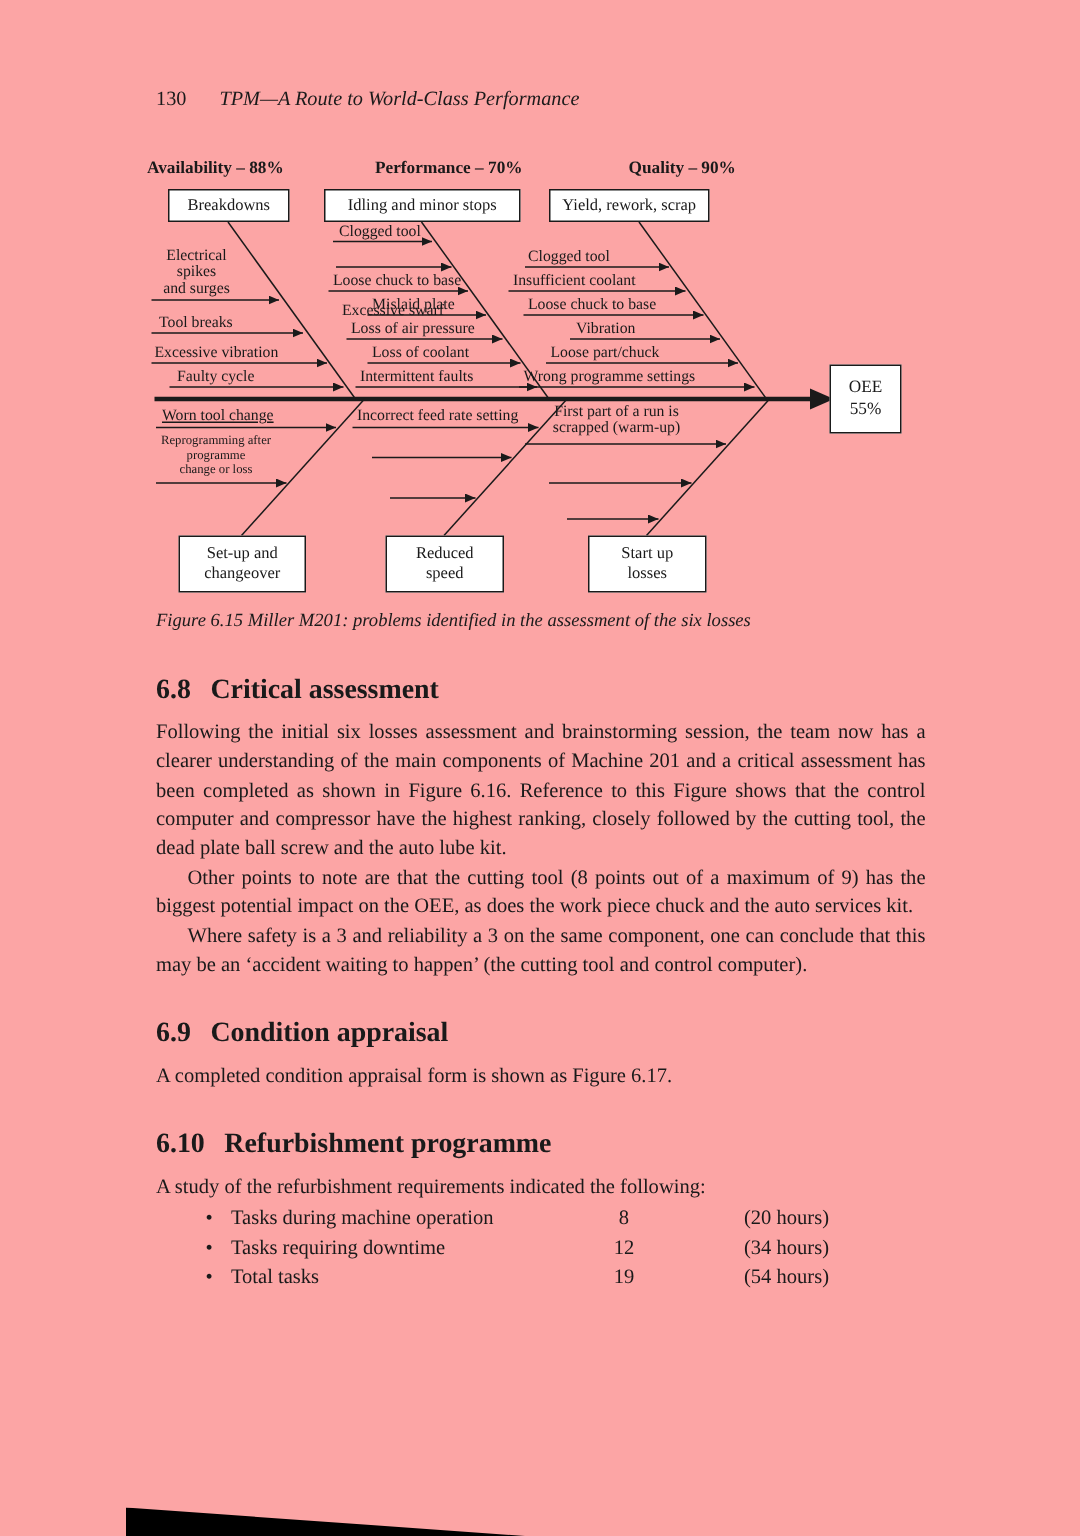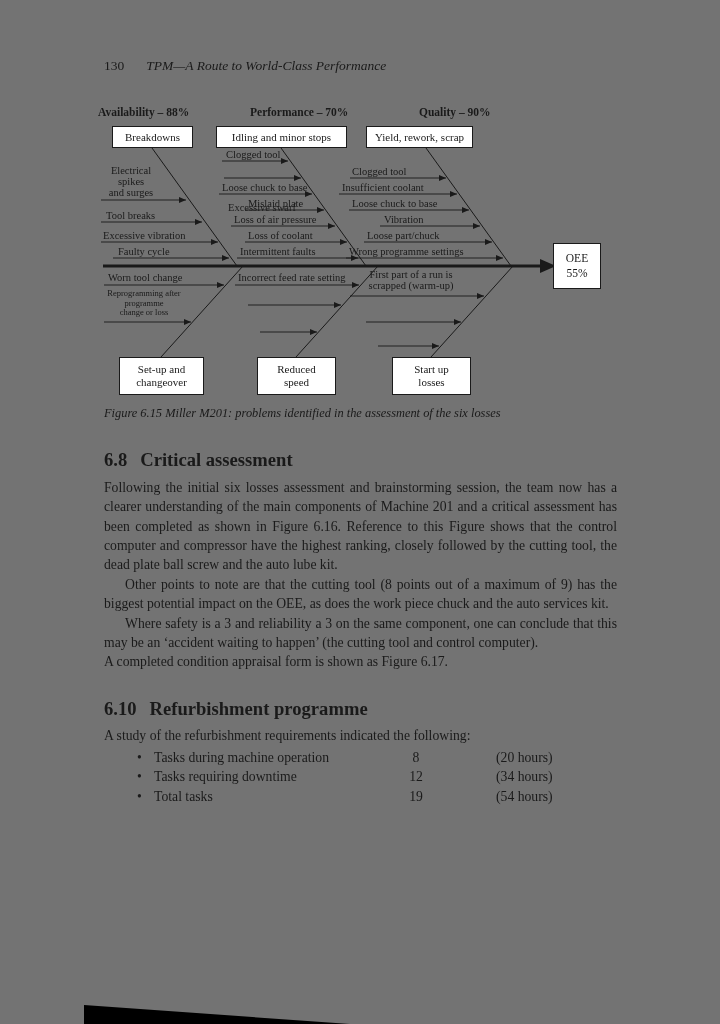--- a/index.html
+++ b/index.html
@@ -1,18 +1,18 @@
 <!DOCTYPE html>
 <html><head>
 <meta charset="utf-8">
 <style>
   * { box-sizing: border-box; margin: 0; padding: 0; }
   html,body { background:#dcdcdc; }
   body { font-family: "Liberation Serif", serif; }
-  .page { position:relative; width:720px; height:1024px; margin:0 auto; background:#737373; color:#1a1a1a; overflow:hidden; }
+  .page { position:relative; width:720px; height:1024px; margin:0 auto; background:#fca5a5; color:#1a1a1a; overflow:hidden; }
 
   
   .header { position:absolute; left:104px; top:58px; font-size:13.5px; white-space:nowrap; }
   .pagenum { margin-right:22px; }
   .booktitle { font-style:italic; }
 
   
   .diagram { position:absolute; left:0; top:100px; width:720px; height:310px; }
   .diagram svg { position:absolute; left:0; top:0; }
   .cat { position:absolute; font-weight:bold; font-size:11.5px; white-space:nowrap;text-align:right; }
@@ -110,21 +110,21 @@
     <div class="dbox" style="left:112px;top:26px;width:81px;height:22px;">Breakdowns</div>
     <div class="dbox" style="left:216px;top:26px;width:131px;height:22px;">Idling and minor stops</div>
     <div class="dbox" style="left:366px;top:26px;width:107px;height:22px;">Yield, rework, scrap</div>
 
     <div class="lbl ctr" style="left:97px;top:65px;width:68px;">Electrical
 spikes
 and surges</div>
     <div class="lbl" style="left:106px;top:110px;">Tool breaks</div>
     <div class="lbl" style="left:103px;top:130px;">Excessive vibration</div>
     <div class="lbl" style="left:118px;top:146px;">Faulty cycle</div>
-    <div class="lbl" style="left:108px;top:172px;">Worn tool change</div>
+    <div class="lbl" style="left:108px;top:172px;text-decoration:underline;">Worn tool change</div>
     <div class="lbl ctr small" style="left:96px;top:189px;width:96px;">Reprogramming after
 programme
 change or loss</div>
 
     <div class="lbl" style="left:226px;top:49px;">Clogged tool</div>
     <div class="lbl" style="left:228px;top:66px;margin-top:36px;">Excessive swarf</div>
     <div class="lbl" style="left:222px;top:82px;">Loose chuck to base</div>
     <div class="lbl" style="left:248px;top:98px;">Mislaid plate</div>
     <div class="lbl" style="left:234px;top:114px;">Loss of air pressure</div>
     <div class="lbl" style="left:248px;top:130px;">Loss of coolant</div>
@@ -156,20 +156,23 @@
   <div class="textcol">
     <div class="caption">Figure 6.15 Miller M201: problems identified in the assessment of the six losses</div>
 
     <div class="h">
       <span class="num">6.8</span><span>Critical assessment</span>
     </div>
     <p>Following the initial six losses assessment and brainstorming session, the team now has a clearer understanding of the main components of Machine 201 and a critical assessment has been completed as shown in Figure 6.16. Reference to this Figure shows that the control computer and compressor have the highest ranking, closely followed by the cutting tool, the dead plate ball screw and the auto lube kit.</p>
     <p class="indent">Other points to note are that the cutting tool (8 points out of a maximum of 9) has the biggest potential impact on the OEE, as does the work piece chuck and the auto services kit.</p>
     <p class="indent">Where safety is a 3 and reliability a 3 on the same component, one can conclude that this may be an ‘accident waiting to happen’ (the cutting tool and control computer).</p>
 
+    <div class="h">
+      <span class="num">6.9</span><span>Condition appraisal</span>
+    </div>
     <p>A completed condition appraisal form is shown as Figure 6.17.</p>
 
     <div class="h">
       <span class="num">6.10</span><span>Refurbishment programme</span>
     </div>
     <p>A study of the refurbishment requirements indicated the following:</p>
 
     <div class="tasks">
       <div class="task-row">
         <span class="task-bullet"></span>

